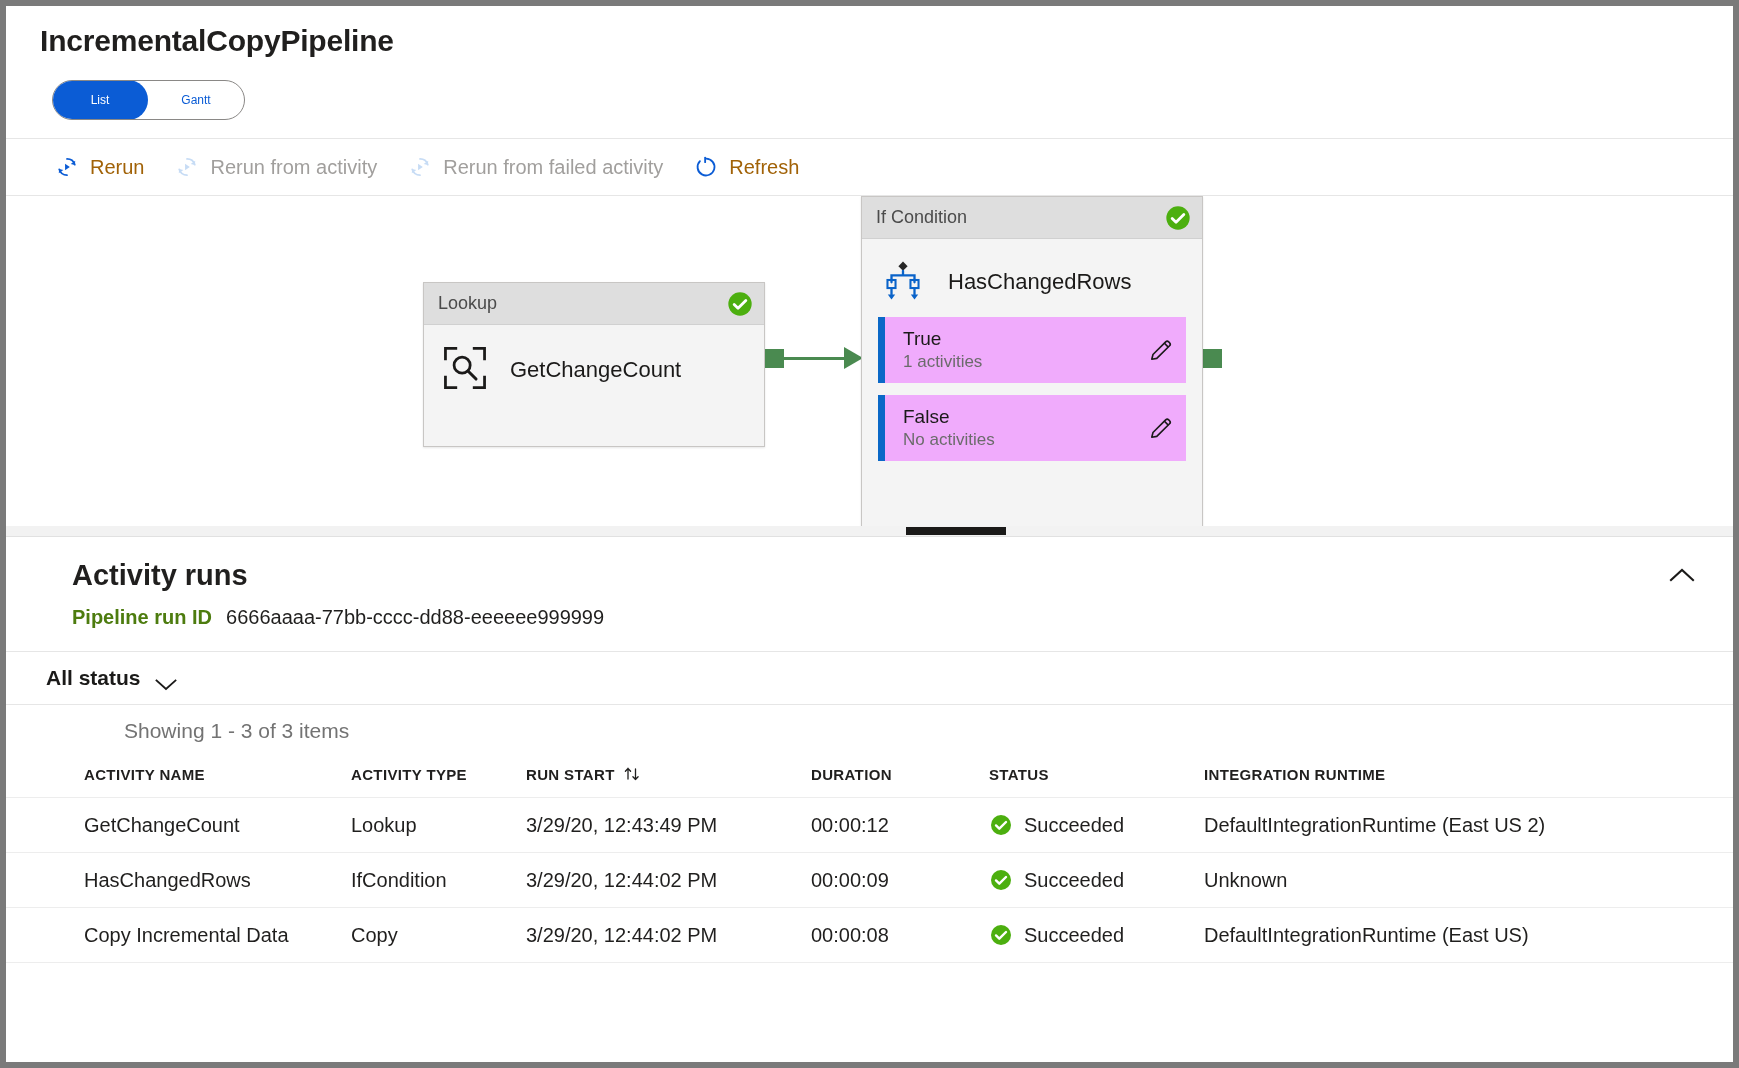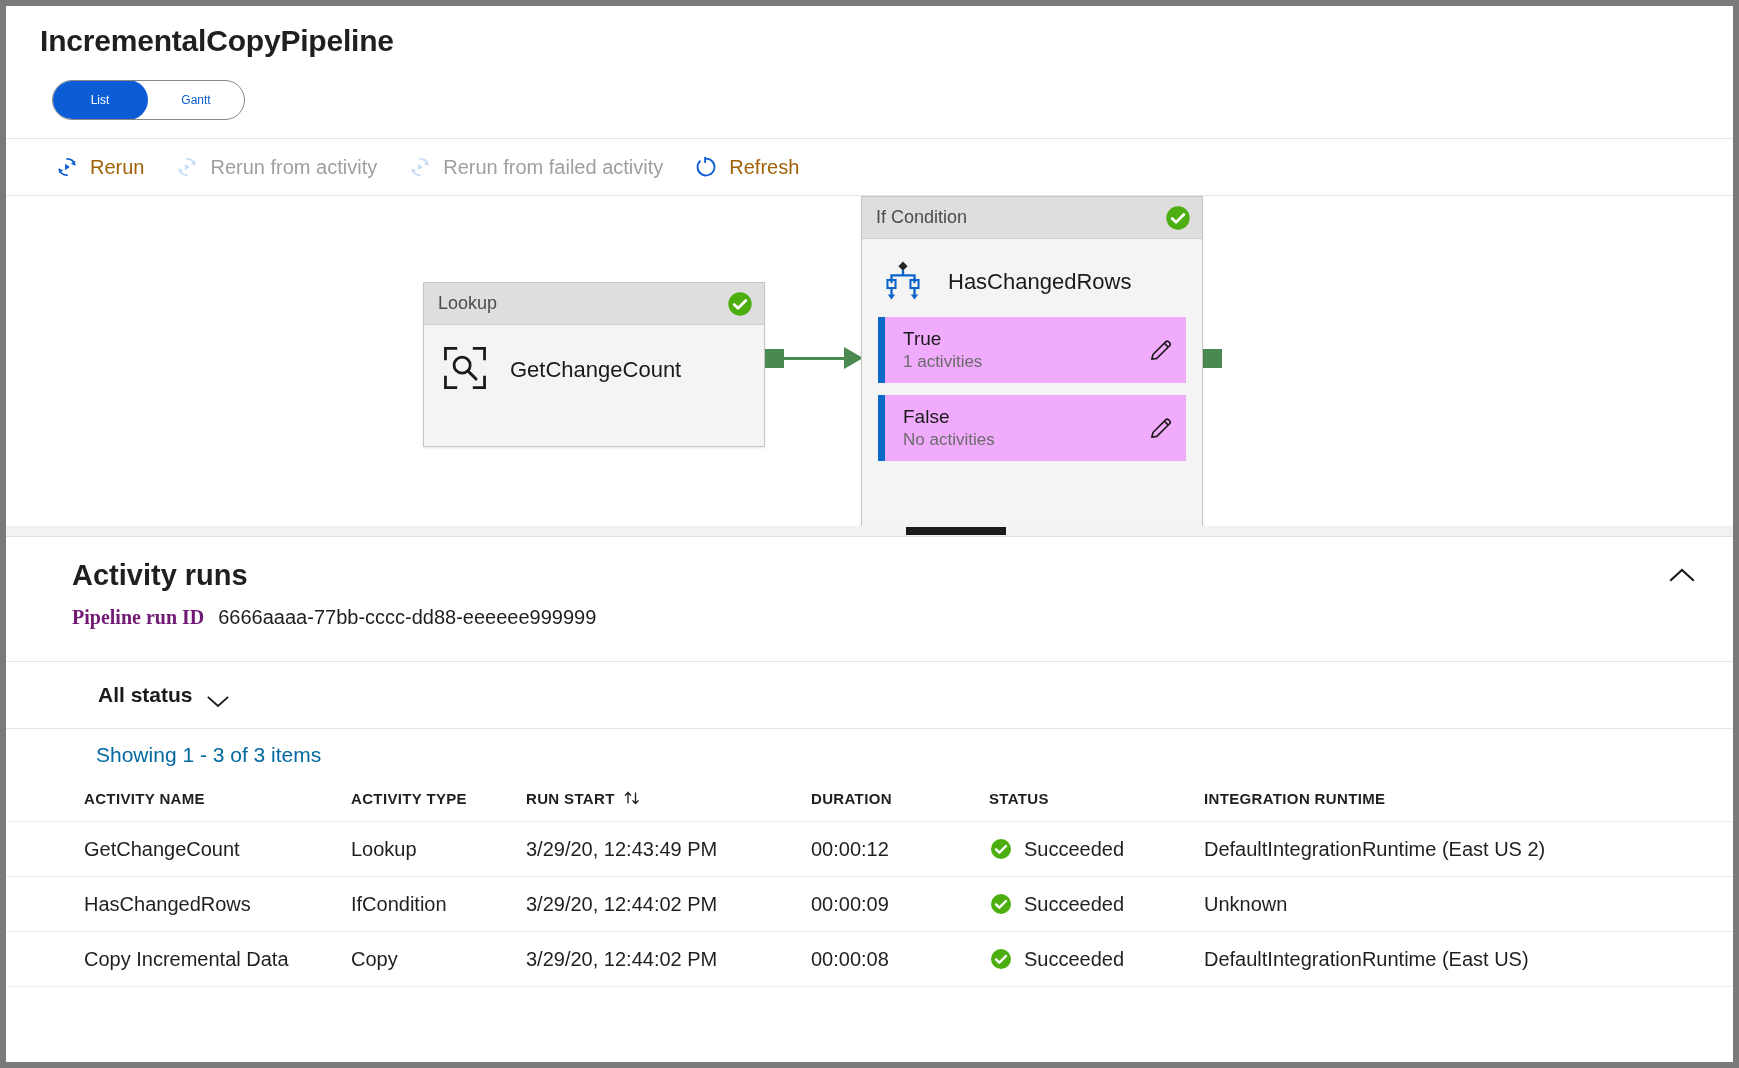--- a/index.html
+++ b/index.html
@@ -207,44 +207,45 @@
   }
   .chev { width: 26px; height: 16px; display: block; }
 
   .runid-row {
     padding: 14px 0 0 66px;
     display: flex;
     align-items: baseline;
     gap: 14px;
     font-size: 20px;
   }
-  .runid-label { font-weight: 700; color: #701a75; font-family: Liberation Serif, serif; }
+  .runid-label { font-weight: 700; color: #4d7c0f; }
   .runid-value { color: #201f1e; }
 
   .filter-row {
-    margin-top: 32px;
+    margin-top: 22px;
     border-top: 1px solid #e6e6e6;
     border-bottom: 1px solid #e6e6e6;
-    height: 68px;
-    display: flex;
-    align-items: center;
-    padding-left: 92px;
+    height: 54px;
+    display: flex;
+    align-items: center;
+    padding-left: 40px;
   }
   .filter-btn {
     display: flex; align-items: center; gap: 14px;
     background: none; border: none; cursor: pointer;
     font-family: inherit;
     font-size: 21px; font-weight: 700; color: #1b1a19;
   }
   .caret { width: 22px; height: 13px; display: block; }
 
   .showing {
     padding: 14px 0 0 90px;
     font-size: 21px;
-    color: #0369a1;
+    color: #737373;
+    margin-left: 28px;
   }
 
   table.runs {
     width: 100%;
     border-collapse: collapse;
     margin-top: 12px;
     table-layout: fixed;
   }
   table.runs th {
     text-align: left;

